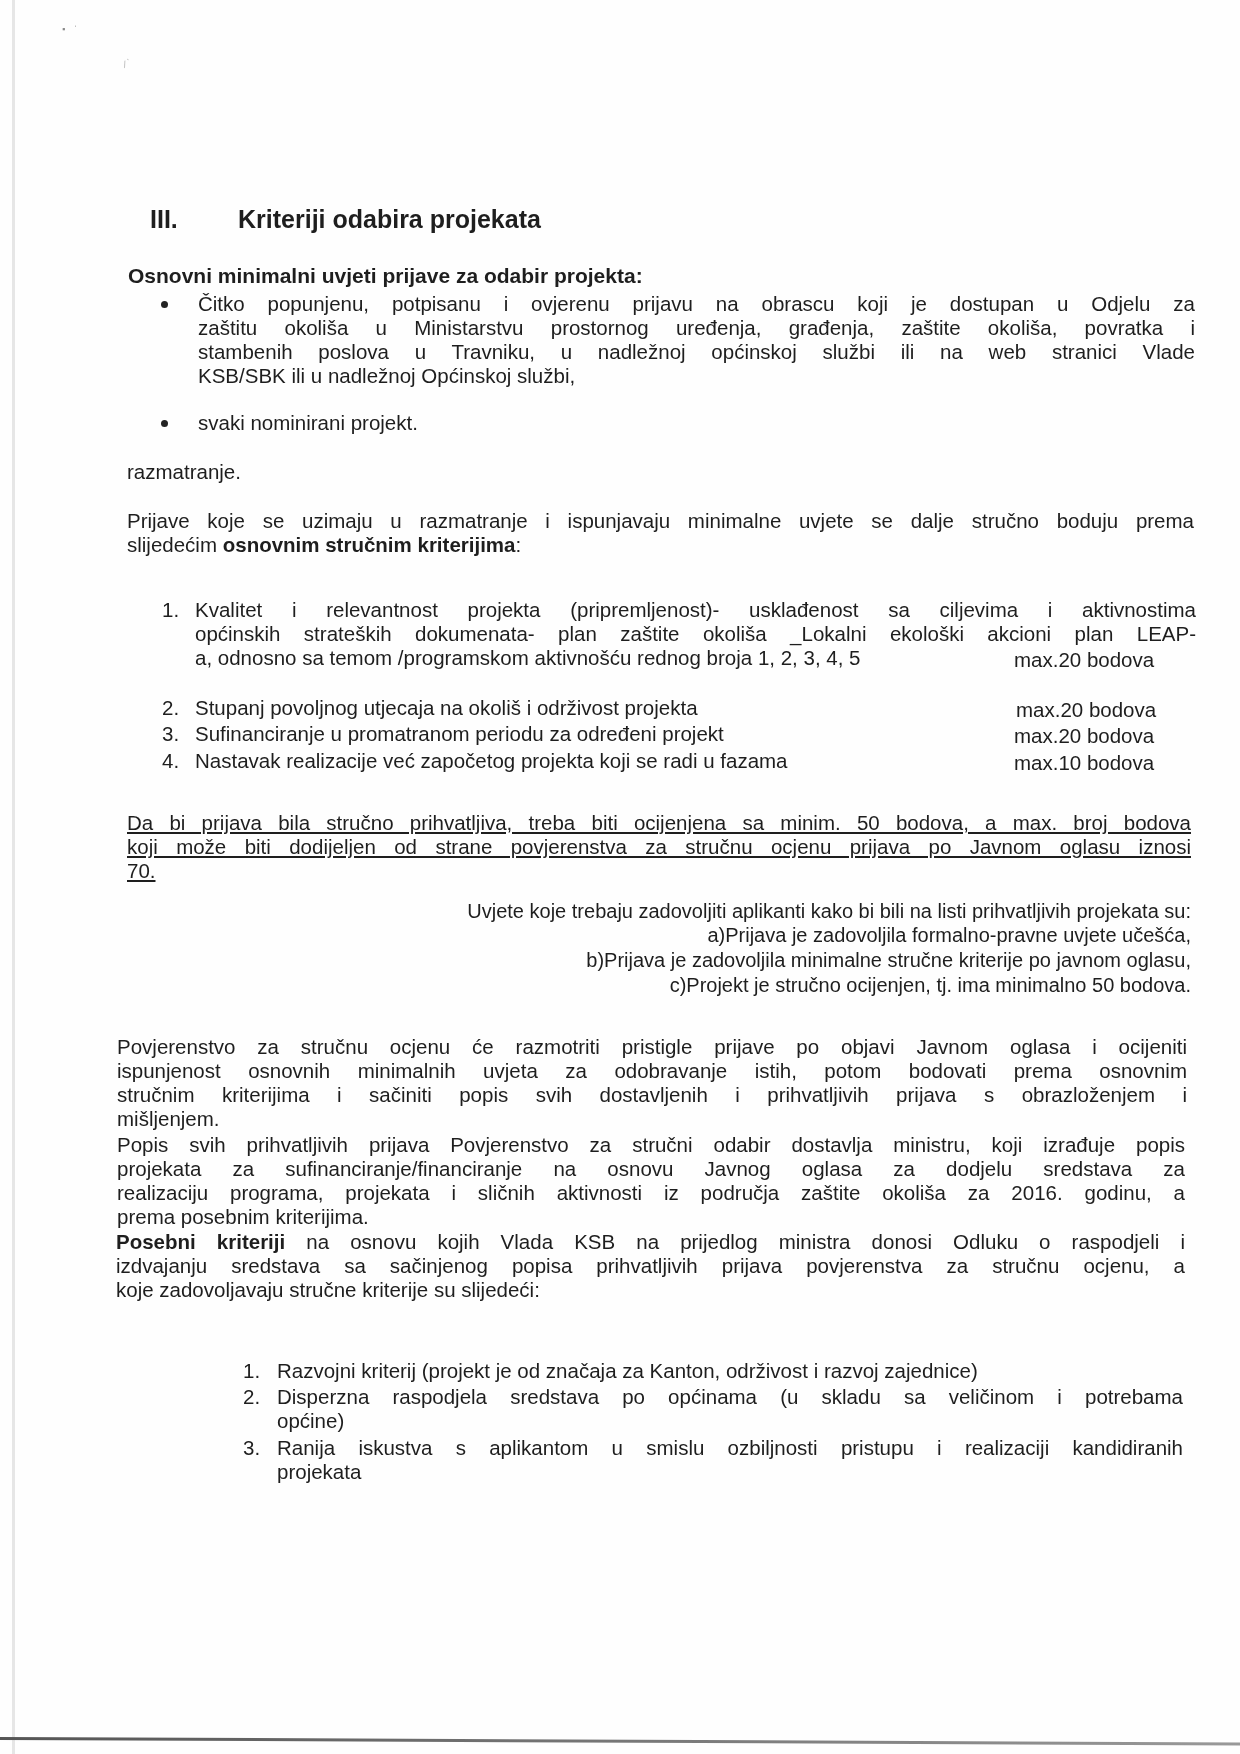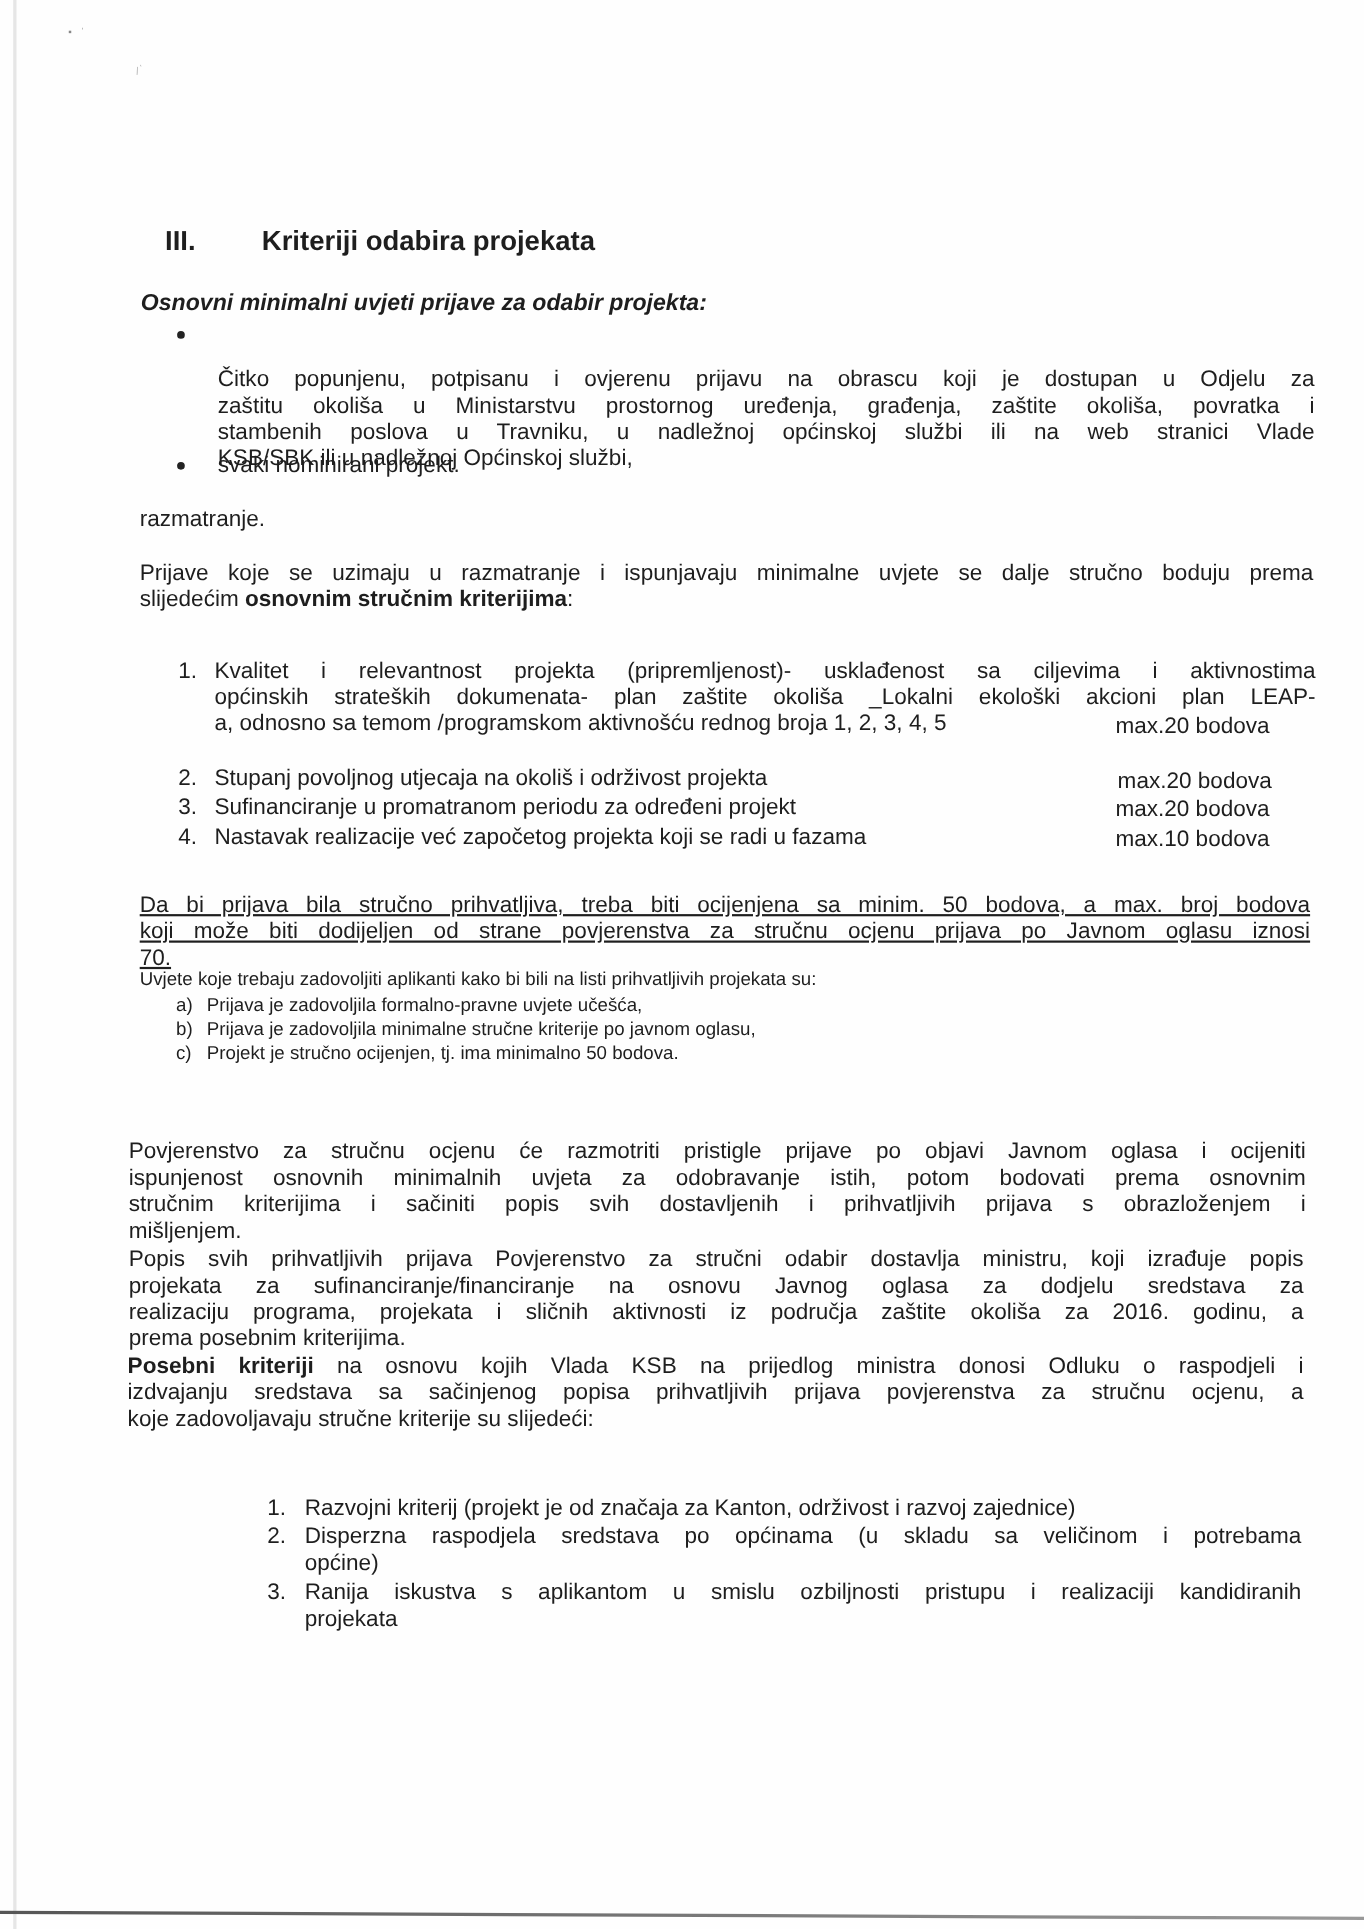--- a/index.html
+++ b/index.html
@@ -28,25 +28,25 @@
 
 <div class="page">
   <div class="left-edge"></div>
   <div class="specks">▪ ˈ</div>
   <div class="specks2">⁄ ˈ</div>
 
   <div class="section-title">
     <span class="num">III.</span><span>Kriteriji odabira projekata</span>
   </div>
 
-  <div class="blk bold" style="left:128px; top:264px; font-size:21px;font-style:italic;">Osnovni minimalni uvjeti prijave za odabir projekta:</div>
+  <div class="blk bold" style="left:128px; top:264px; font-size:21px;">Osnovni minimalni uvjeti prijave za odabir projekta:</div>
 
   <div class="blk" style="left:161px; top:292px; width:1034px; font-size:20.5px;">
     <span class="bullet-dot"></span>
-    <div style="margin-left:37px;margin-top:41px;">
+    <div style="margin-left:37px;">
       <span class="jline">Čitko popunjenu, potpisanu i ovjerenu prijavu na obrascu koji je dostupan u Odjelu za</span>
       <span class="jline">zaštitu okoliša u Ministarstvu prostornog uređenja, građenja, zaštite okoliša, povratka i</span>
       <span class="jline">stambenih poslova u Travniku, u nadležnoj općinskoj službi ili na web stranici Vlade</span>
       <span class="lline">KSB/SBK ili u nadležnoj Općinskoj službi,</span>
     </div>
   </div>
 
   <div class="blk" style="left:161px; top:411px; width:1034px; font-size:20.5px;">
     <span class="bullet-dot"></span>
     <div style="margin-left:37px;">
@@ -90,21 +90,21 @@
     <span class="marker" style="left:33px; top:0; white-space:nowrap;">Nastavak realizacije već započetog projekta koji se radi u fazama</span>
     <span class="score" style="left:852px; top:2px;">max.10 bodova</span>
   </div>
 
   <div class="blk" style="left:127px; top:811px; width:1064px; font-size:20.5px;text-decoration:underline;">
     <span class="jline">Da bi prijava bila stručno prihvatljiva, treba biti ocijenjena sa minim. 50 bodova, a max. broj bodova</span>
     <span class="jline">koji može biti dodijeljen od strane povjerenstva za stručnu ocjenu prijava po Javnom oglasu iznosi</span>
     <span class="lline">70.</span>
   </div>
 
-  <div class="blk" style="left:127px; top:880px; width:1064px; font-size:17px;">
+  <div class="blk" style="left:127px; top:900px; width:1064px; font-size:20px;text-align:right;">
     <span class="lline">Uvjete koje trebaju zadovoljiti aplikanti kako bi bili na listi prihvatljivih projekata su:</span>
     <div style="position:relative; margin-left:33px;">
       <span style="display:inline-block; width:28px;">a)</span><span>Prijava je zadovoljila formalno-pravne uvjete učešća,</span>
     </div>
     <div style="position:relative; margin-left:33px; margin-top:2px;">
       <span style="display:inline-block; width:28px;">b)</span><span>Prijava je zadovoljila minimalne stručne kriterije po javnom oglasu,</span>
     </div>
     <div style="position:relative; margin-left:33px; margin-top:2px;">
       <span style="display:inline-block; width:28px;">c)</span><span>Projekt je stručno ocijenjen, tj. ima minimalno 50 bodova.</span>
     </div>

